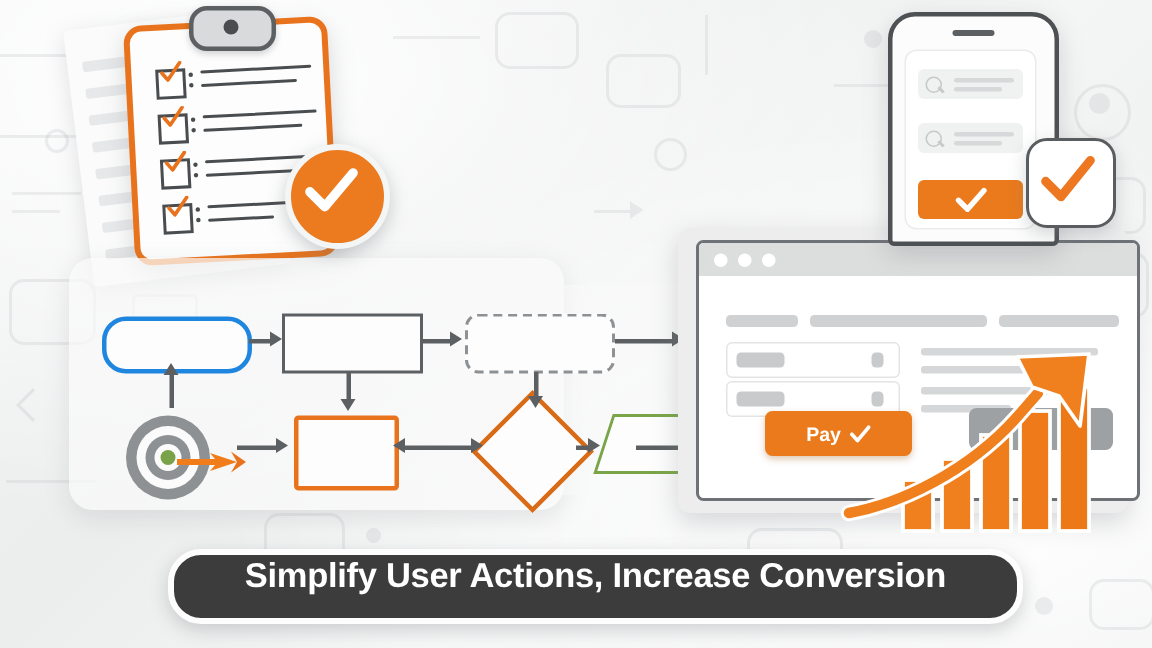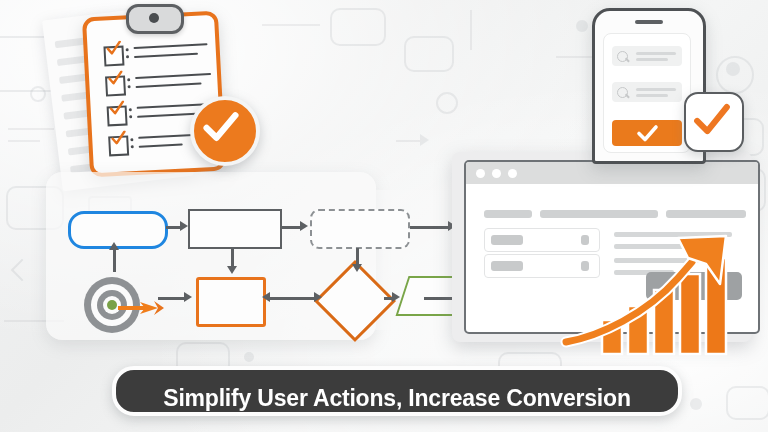--- a/index.html
+++ b/index.html
@@ -105,21 +105,21 @@
   .pline{position:absolute;background:#d6d8d9;border-radius:2px;height:3px;}
   #pbtn{position:absolute;left:8px;top:86px;width:70px;height:26px;background:#ea7a1c;border-radius:4px;}
   #pbadge{position:absolute;left:684px;top:92px;width:56px;height:56px;background:#fff;border:2px solid #5a5d60;
     border-radius:14px;box-shadow:0 4px 12px rgba(120,125,130,.30);z-index:7;}
 
   
   #growth{position:absolute;left:560px;top:232px;width:200px;height:125px;}
 
   
   #banner{position:absolute;left:112px;top:366px;width:562px;height:42px;background:#3c3c3c;
-    border:4px solid #fdfdfd;border-radius:22px;display:flex;align-items:flex-end;justify-content:center;
+    border:4px solid #fdfdfd;border-radius:22px;display:flex;align-items:flex-start;justify-content:center;
     box-shadow:0 4px 12px rgba(110,115,120,.30);}
   #banner span{color:#fff;font-size:23px;font-weight:bold;letter-spacing:-.2px;}
 </style>
 </head>
 <body>
 
 <div id="stage">
 
   <div>
     <div class="wm r" style="left:-10px;top:36px;width:74px;height:52px;"></div>
@@ -291,20 +291,26 @@
     <div class="bfield" style="left:18px;top:92px;width:114px;height:22px;">
       <div class="bchip" style="left:6px;top:6px;width:32px;height:10px;"></div>
       <div class="bchip" style="left:96px;top:6px;width:8px;height:10px;"></div>
     </div>
 
     <div class="bline" style="left:148px;top:70px;width:118px;"></div>
     <div class="bline" style="left:148px;top:82px;width:72px;"></div>
     <div class="bline" style="left:148px;top:96px;width:110px;"></div>
     <div class="bline" style="left:148px;top:108px;width:60px;"></div>
 
+    <div id="bpay">
+      <span>Pay</span>
+      <svg width="15" height="15" viewBox="0 0 16 16">
+        <path d="M2 8 L6 12.5 L14 3" stroke="#fff" stroke-width="2.6" fill="none" stroke-linecap="round" stroke-linejoin="round"></path>
+      </svg>
+    </div>
     <div id="bbigchip"></div>
   </div>
 
   <div id="phone">
     <div id="notch"></div>
     <div id="pscreen">
       <div class="psearch" style="top:12px;">
         <div class="pmag"></div>
         <div class="pmagh"></div>
         <div class="pline" style="left:24px;top:6px;width:40px;"></div>

